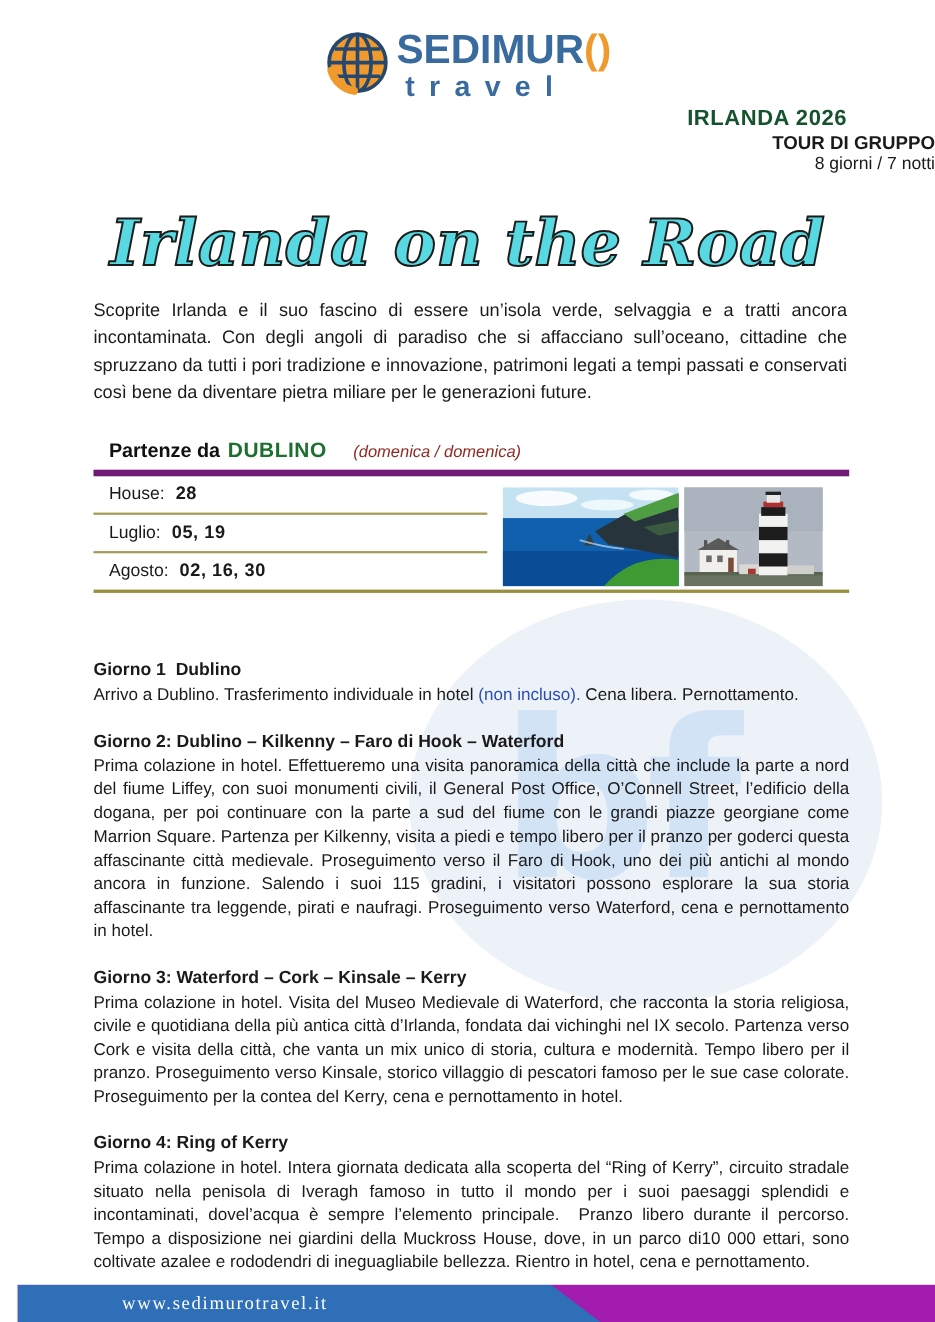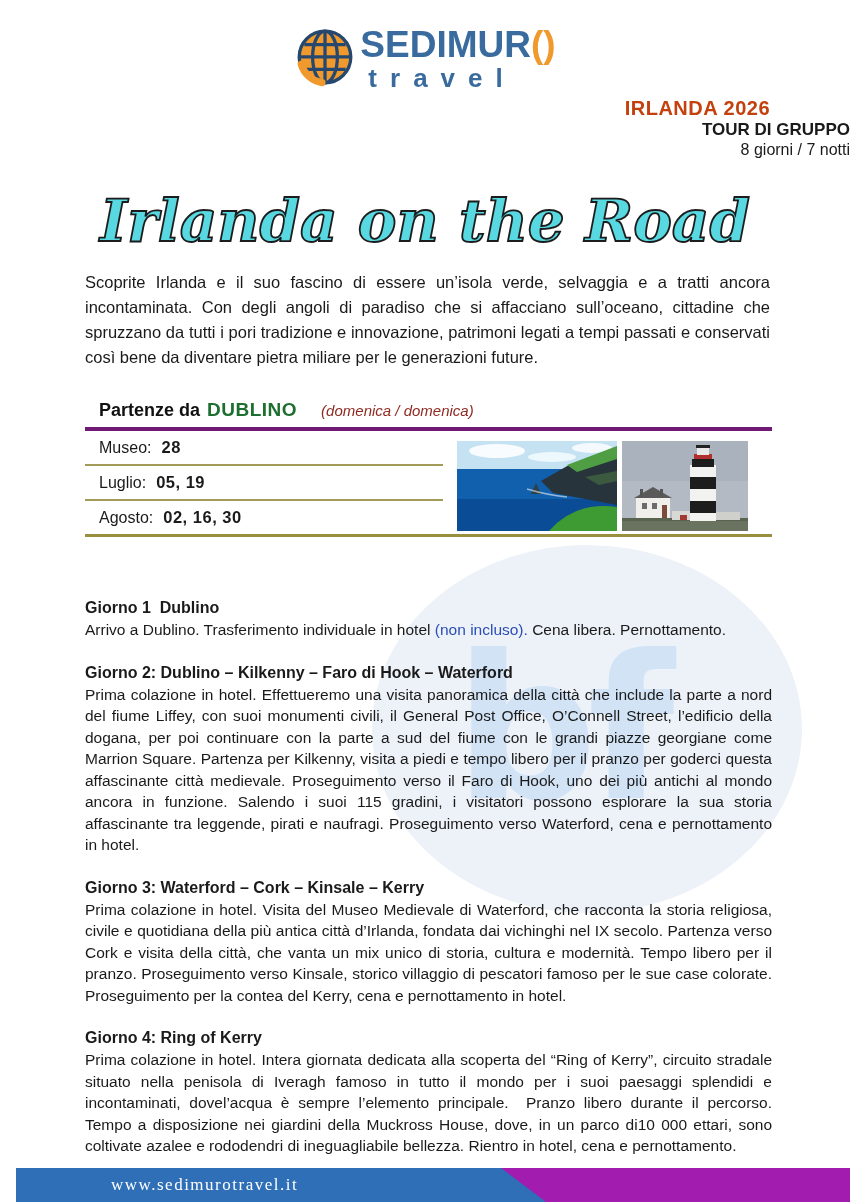--- a/index.html
+++ b/index.html
@@ -11,21 +11,21 @@
 
   
   .logo-row{display:flex;justify-content:center;padding-top:26px;}
   .logo{display:flex;align-items:flex-start;gap:4px;}
   .logo-text{display:flex;flex-direction:column;line-height:1;}
   .brand-line{font-weight:bold;font-size:37px;letter-spacing:0;color:#3a6b9e;}
   .brand-parens{color:#f09a2e;font-weight:bold;}
   .brand-sub{font-size:26px;font-weight:bold;color:#3a6b9e;letter-spacing:13px;margin-top:2px;padding-left:8px;}
   .edition{
     text-align:right;padding-right:80px;margin-top:6px;
-    font-weight:bold;font-size:20px;color:#c2410c;letter-spacing:0.5px;
+    font-weight:bold;font-size:20px;color:#14532d;letter-spacing:0.5px;
   }
   .tour-meta{padding-left:85px;margin-top:0;text-align:right;}
   .tour-type{font-weight:bold;font-size:17px;line-height:1.2;}
   .duration{font-size:16px;line-height:1.3;}
 
   
   .main-title{
     margin:30px 0 0 0;text-align:center;
     font-family:"DejaVu Serif",serif;font-style:italic;font-weight:bold;
     font-size:58px;line-height:1.05;color:#58d8e0;
@@ -35,21 +35,21 @@
 
   
   .intro{
     margin:18px 80px 0 85px;font-size:16.5px;line-height:25px;text-align:justify;
   }
 
   
   .departures{margin:24px 78px 0 85px;border-bottom:3px solid #98903f;}
   .dep-header{
     display:flex;align-items:baseline;padding:5px 0 6px 14px;
-    border-bottom:4px solid #701a75;
+    border-bottom:6px solid #701a75;
   }
   .dep-prefix{font-weight:bold;font-size:18px;color:#111;}
   .dep-city{font-weight:bold;font-size:19px;color:#1d6f2f;margin-left:7px;letter-spacing:0.5px;}
   .dep-note{font-style:italic;font-size:15px;color:#8e2a22;margin-left:24px;}
   .dep-body{display:flex;}
   .dep-rows{width:358px;flex:none;}
   .dep-row{height:33px;display:flex;align-items:center;padding-left:14px;border-bottom:2px solid #a39a58;}
   .dep-row:last-child{border-bottom:none;}
   .dep-month{font-size:16px;margin-right:10px;}
   .dep-dates{font-size:16.5px;font-weight:bold;letter-spacing:0.5px;}
@@ -132,21 +132,21 @@
 
     <section class="departures">
       <div class="dep-header">
         <span class="dep-prefix">Partenze da</span>
         <span class="dep-city">DUBLINO</span>
         <span class="dep-note">(domenica / domenica)</span>
       </div>
       <div class="dep-body">
         <div class="dep-rows">
           <div class="dep-row">
-            <span class="dep-month">Museo:</span>
+            <span class="dep-month">House:</span>
             <span class="dep-dates">28</span>
           </div>
           <div class="dep-row">
             <span class="dep-month">Luglio:</span>
             <span class="dep-dates">05, 19</span>
           </div>
           <div class="dep-row">
             <span class="dep-month">Agosto:</span>
             <span class="dep-dates">02, 16, 30</span>
           </div>

